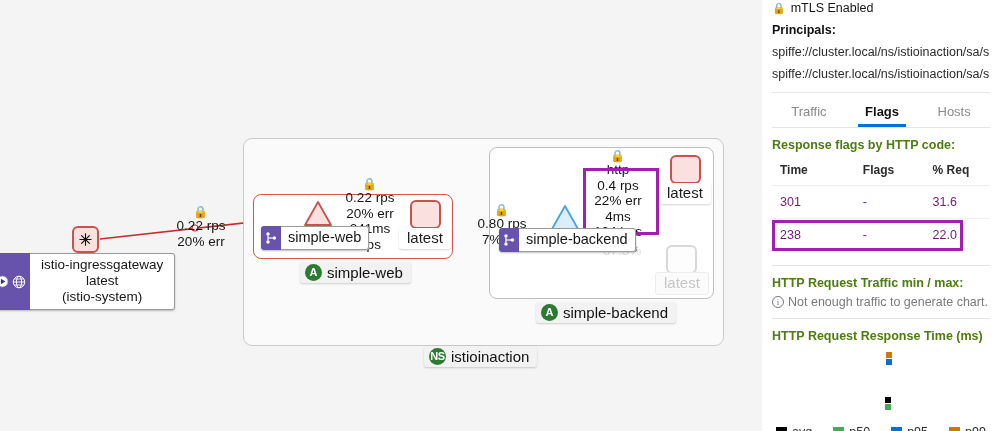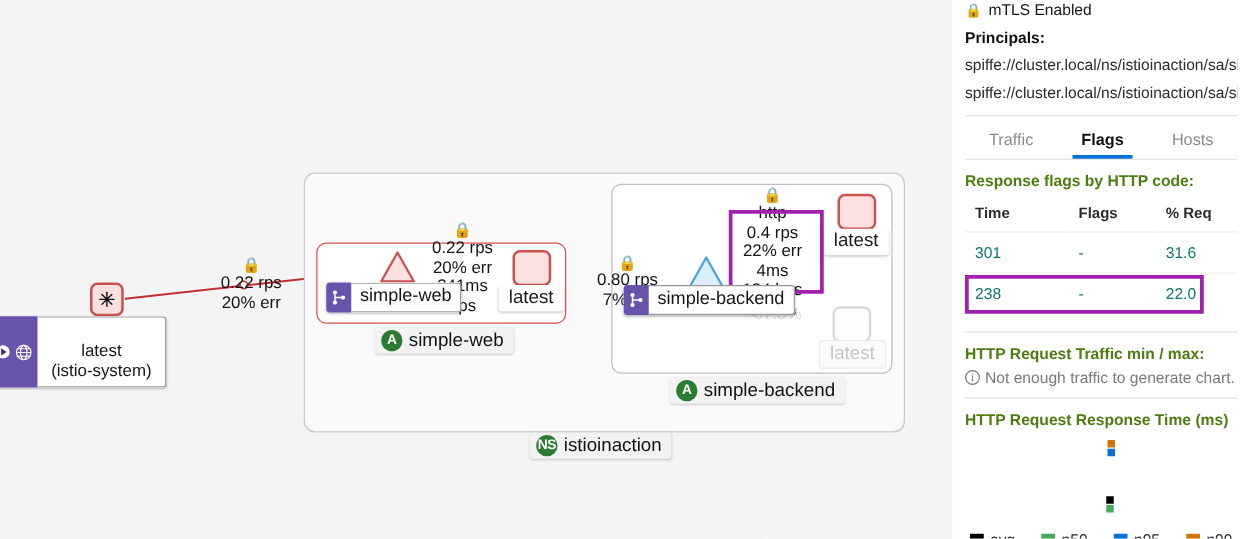--- a/index.html
+++ b/index.html
@@ -143,21 +143,21 @@
     content:""; position:absolute; left:-7px; right:-7px; bottom:0; height:3px; background:#0670d4;
   }
 
   .sec-title { font-size:12.5px; font-weight:bold; color:#4d7c0f; margin-top:10px; }
   table.flags { width:100%; border-collapse:collapse; margin-top:2px; }
   table.flags th {
     text-align:left; font-size:12px; font-weight:bold; color:#2b2b2b;
     padding: 9px 0 8px 8px; border-bottom:1px solid #ededed;
   }
   table.flags td {
-    text-align:left; font-size:12.5px; color:#0f766e;
+    text-align:left; font-size:12.5px; color:#701a75;
     padding: 9px 0 9px 8px; border-bottom:1px solid #f0f0f0;
   }
   table.flags tr.hl td { border-bottom:none; }
   .tbl-wrap { position:relative; }
   .row-hl {
     position:absolute; border:3px solid #a020b0; pointer-events:none;
   }
   .info-line { display:flex; align-items:center; gap:4px; font-size:12.5px; color:#7a7a7a; margin-top:5px;}
   .info-ico {
     width:12px; height:12px; border-radius:50%; border:1.2px solid #7a7a7a;
@@ -232,21 +232,21 @@
         </svg>
         <svg width="14" height="14" viewBox="0 0 16 16">
           <ellipse cx="8" cy="8" rx="6.6" ry="6.6" fill="none" stroke="#fff" stroke-width="1.1"></ellipse>
           <ellipse cx="8" cy="8" rx="3" ry="6.6" fill="none" stroke="#fff" stroke-width="1.1"></ellipse>
           <line x1="1.4" y1="8" x2="14.6" y2="8" stroke="#fff" stroke-width="1.1"></line>
           <line x1="2.4" y1="4.6" x2="13.6" y2="4.6" stroke="#fff" stroke-width="1"></line>
           <line x1="2.4" y1="11.4" x2="13.6" y2="11.4" stroke="#fff" stroke-width="1"></line>
         </svg>
       </span>
       <span class="txt multi" style="padding:3px 11px 4px 11px;">
-        <br>
+        <span>istio-ingressgateway</span><br>
         <span>latest</span><br>
         <span>(istio-system)</span>
       </span>
     </div>
 
     <div class="edge-label" style="left:170px; top:206px; width:62px;">
       <div class="lock">🔒</div>
       <div>0.22 rps</div>
       <div>20% err</div>
     </div>

